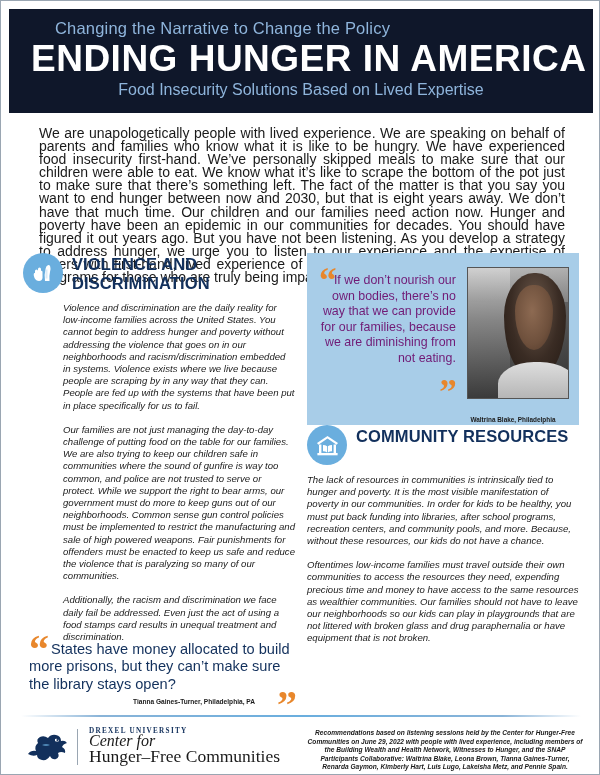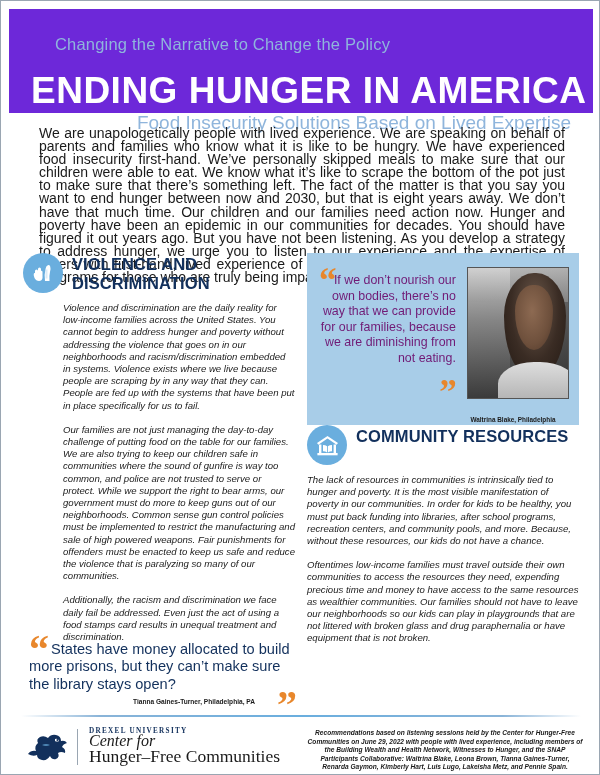--- a/index.html
+++ b/index.html
@@ -18,46 +18,46 @@
     font-family: "Liberation Sans", sans-serif;
   }
 
   
   .header {
     position: absolute;
     left: 8px;
     top: 8px;
     width: 584px;
     height: 104px;
-    background: #6d28d9;
+    background: #0f172a;
     box-sizing: border-box;
-    padding: 26px 22px 8px 22px;
+    padding: 10px 22px 8px 22px;
   }
   .header-kicker {
     color: #8fb5dc;
     font-size: 16.5px;
     letter-spacing: 0.2px;
     line-height: 1.1;
     margin-left: 24px;
   }
   .header-title {
     color: #ffffff;
     font-size: 37px;
     font-weight: bold;
     letter-spacing: 0.5px;
     line-height: 1.06;
-    margin-top: 18px;
+    margin-top: 2px;
     white-space: nowrap;
     transform: scaleX(1.0);
   }
   .header-sub {
     color: #8fb5dc;
-    font-size: 19px;
+    font-size: 16px;
     line-height: 1.1;
-    text-align: right;
+    text-align: center;
     margin-top: 3px;
   }
 
   
   .intro {
     position: absolute;
     left: 38px;
     top: 126px;
     width: 526px;
     font-size: 14px;

